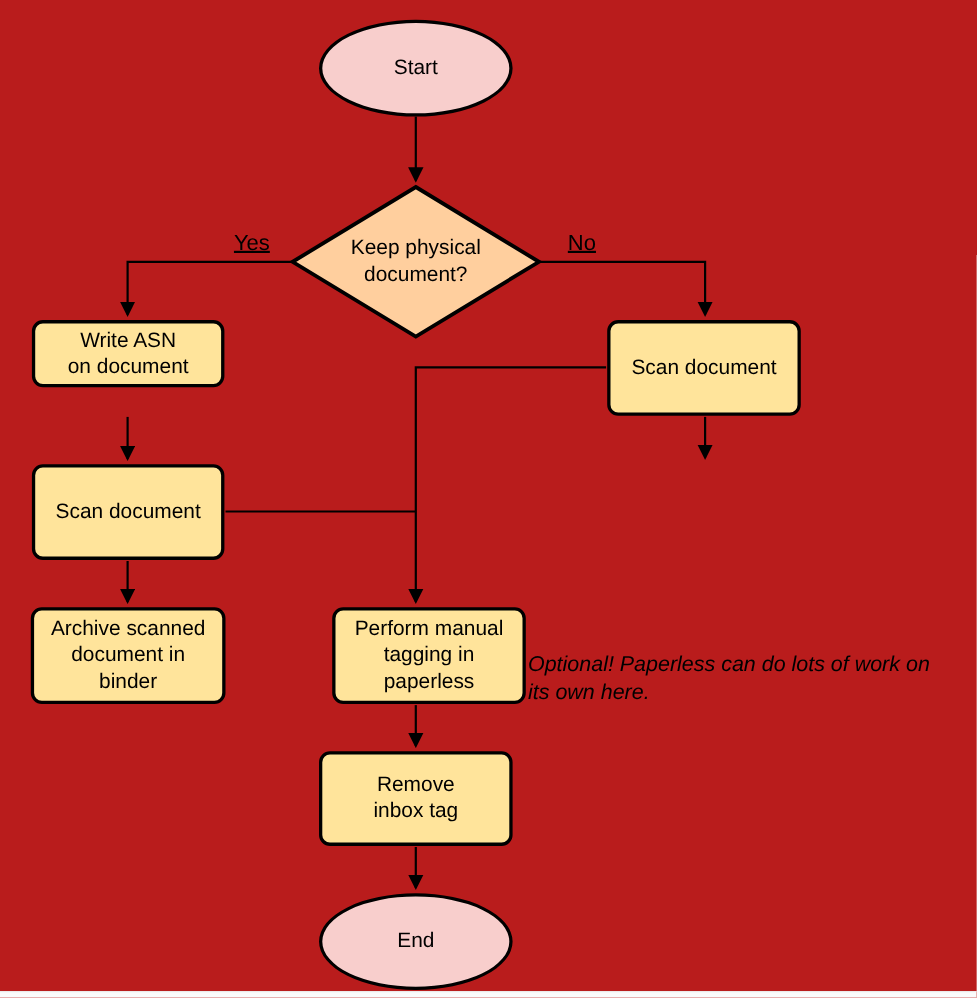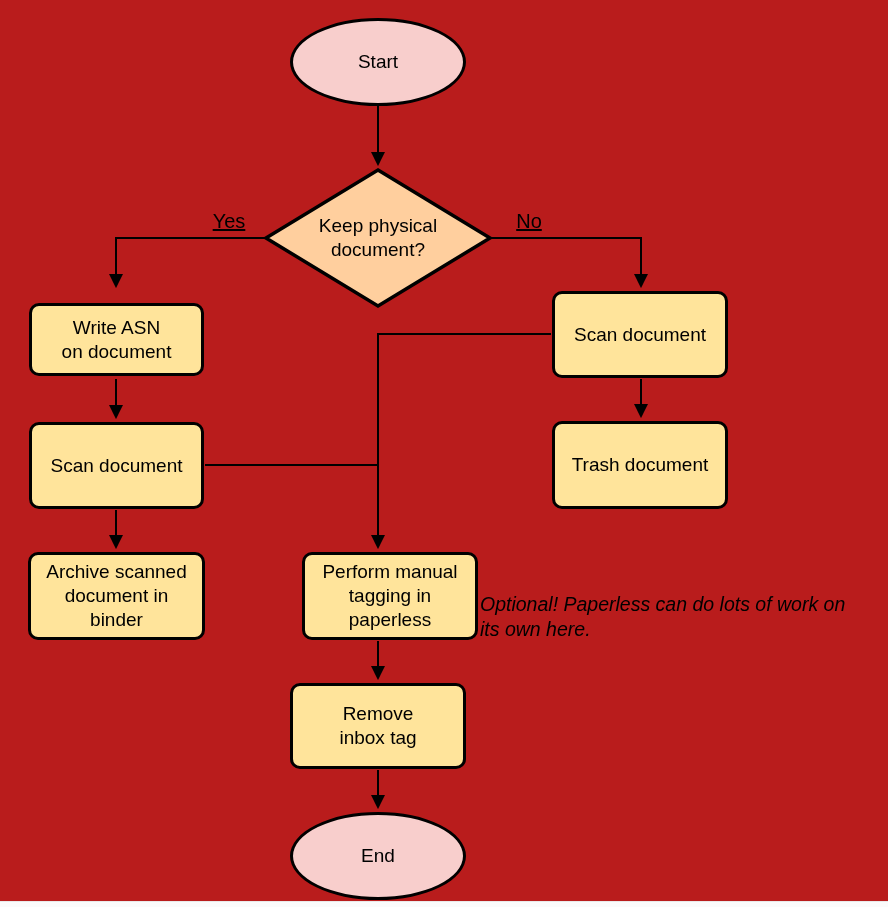--- a/index.html
+++ b/index.html
@@ -64,21 +64,21 @@
     left: 0;
     top: 901px;
     width: 888px;
     height: 6px;
     background: #fbfbfb;
     border-top: 1px solid #eaeaea;
   }
   
   .n-start        { left: 290px; top:  18px; width: 176px; height: 88px; }
   .n-decision-lbl { left: 278px; top: 206px; width: 200px; height: 64px; }
-  .n-write-asn    { left:  29px; top: 291px; width: 175px; height: 73px; margin-top: 12px; }
+  .n-write-asn    { left:  29px; top: 291px; width: 175px; height: 61px; }
   .n-scan-left    { left:  29px; top: 422px; width: 175px; height: 87px; }
   .n-archive      { left:  28px; top: 552px; width: 177px; height: 88px; }
   .n-scan-right   { left: 552px; top: 291px; width: 176px; height: 87px; }
   .n-trash        { left: 552px; top: 421px; width: 176px; height: 88px; }
   .n-tagging      { left: 302px; top: 552px; width: 176px; height: 88px; }
   .n-remove-inbox { left: 290px; top: 683px; width: 176px; height: 86px; }
   .n-end          { left: 290px; top: 812px; width: 176px; height: 88px; }
   .l-yes          { left: 203px; top: 210px; width: 52px; }
   .l-no           { left: 503px; top: 210px; width: 52px; }
 </style>
@@ -129,23 +129,20 @@
   <div class="node box n-archive">
     <span>Archive scanned
 document in
 binder</span>
   </div>
 
   <div class="node box n-scan-right">
     <span>Scan document</span>
   </div>
 
-  <div class="node box n-trash">
-    <span>Trash document</span>
-  </div>
 
   <div class="node box n-tagging">
     <span>Perform manual
 tagging in
 paperless</span>
   </div>
 
   <div class="node box n-remove-inbox">
     <span>Remove
 inbox tag</span>

